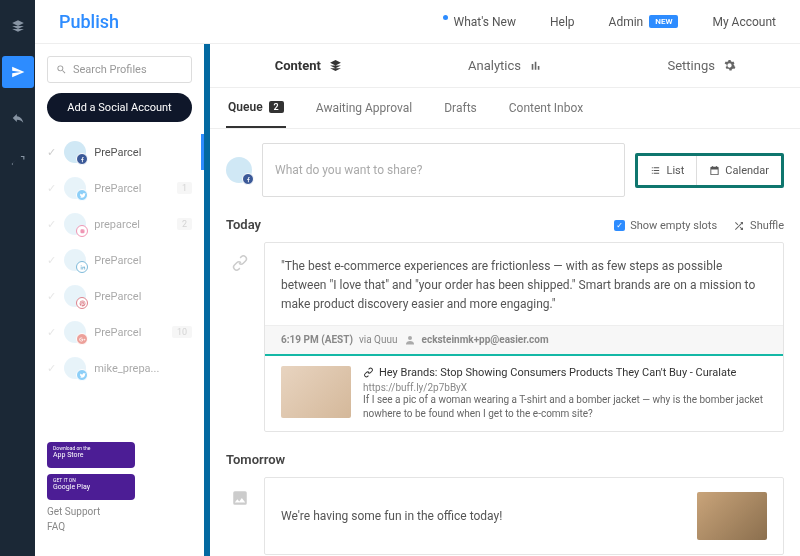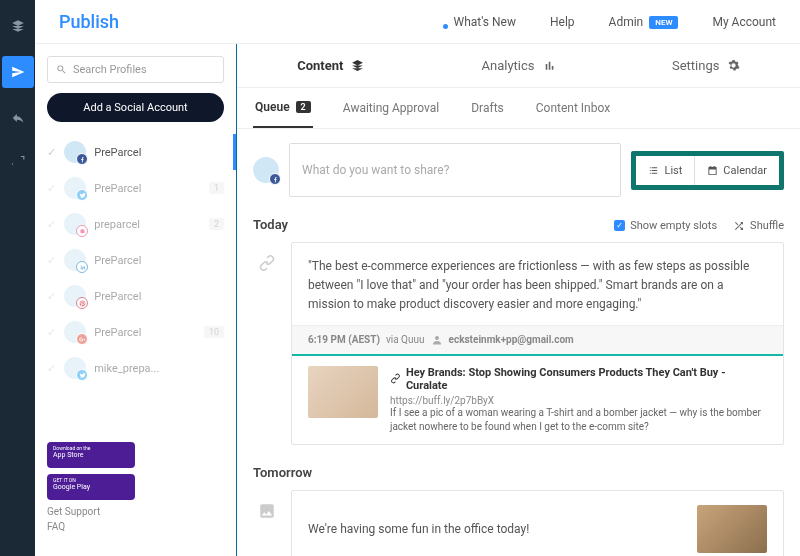--- a/index.html
+++ b/index.html
@@ -6,25 +6,25 @@
 body{width:800px;height:556px;overflow:hidden;background:#fff;font-size:12px;color:#555}
 .app{display:flex;height:556px}
 .rail{width:35px;background:#1b2836;display:flex;flex-direction:column;align-items:center;padding-top:14px;gap:18px}
 .rail-item{width:24px;height:24px;display:flex;align-items:center;justify-content:center;color:#8794a3;cursor:pointer}
 .rail-item.active{background:#2d8cff;color:#fff;border-radius:3px;width:32px;height:32px}
 .rail svg{width:14px;height:14px;fill:currentColor}
 .main{flex:1;display:flex;flex-direction:column}
 .topbar{height:44px;display:flex;align-items:center;padding:0 24px;border-bottom:1px solid #eee}
 .brand{color:#2d8cff;font-size:18px;font-weight:500}
 .topnav{margin-left:auto;display:flex;align-items:center;gap:34px;font-size:12px;color:#555}
-.topnav-item{display:flex;align-items:flex-end;gap:6px;cursor:pointer}
+.topnav-item{display:flex;align-items:flex-start;gap:6px;cursor:pointer}
 .dot{width:5px;height:5px;border-radius:50%;background:#2d8cff}
 .badge-new{background:#2d8cff;color:#fff;font-size:8px;padding:2px 6px;border-radius:2px;font-weight:600}
 .body{flex:1;display:flex;overflow:hidden}
-.sidebar{width:202px;border-right:1px solid #0369a1;padding:12px 0;display:flex;flex-direction:column}
+.sidebar{width:175px;border-right:6px solid #0369a1;padding:12px 0;display:flex;flex-direction:column}
 .search-box{margin:0 12px 10px;border:1px solid #ddd;border-radius:3px;padding:6px 8px;display:flex;align-items:center;gap:6px;font-size:11px;color:#999}
 .add-btn{margin:0 12px 12px;background:#0f172a;color:#fff;border:none;border-radius:16px;padding:8px;font-size:11px;cursor:pointer}
 .profiles{flex:1;overflow-y:auto}
 .profile{display:flex;align-items:center;padding:7px 12px;gap:8px;cursor:pointer;position:relative;opacity:.5}
 .profile.active{opacity:1;border-right:3px solid #2d8cff}
 .check{color:#ccc;font-size:11px}
 .avatar{width:22px;height:22px;border-radius:50%;background:#d0e8f5;position:relative;flex-shrink:0}
 .net-badge{position:absolute;width:12px;height:12px;border-radius:50%;right:-2px;bottom:-2px;border:1.5px solid #fff;display:flex;align-items:center;justify-content:center}
 .net-badge svg{width:7px;height:7px;fill:#fff}
 .fb{background:#3b5998}.tw{background:#1da1f2}.ig{background:#fff;border-color:#e1306c}.ig svg{fill:#e1306c}.li{background:#fff;border-color:#0077b5}.li svg{fill:#0077b5}.pin{background:#fff;border-color:#bd081c}.pin svg{fill:#bd081c}.gp{background:#db4437}
@@ -39,38 +39,38 @@
 .tab-major{flex:1;text-align:center;padding:14px;font-size:13px;color:#666;cursor:pointer;display:flex;align-items:center;justify-content:center;gap:8px}
 .tab-major.active{font-weight:700;color:#333}
 .tab-major svg{width:13px;height:13px;fill:currentColor}
 .subtabs{display:flex;padding:0 16px;gap:28px;border-bottom:1px solid #eee;font-size:12px}
 .subtab{padding:12px 2px;color:#777;cursor:pointer;display:flex;align-items:center;gap:6px}
 .subtab.active{color:#333;font-weight:600;border-bottom:2px solid #333}
 .count-badge{background:#333;color:#fff;font-size:9px;padding:1px 5px;border-radius:2px}
 .composer-row{display:flex;align-items:center;padding:14px 16px;gap:10px}
 .composer-avatar{width:26px;height:26px;border-radius:50%;background:#d0e8f5;position:relative;flex-shrink:0}
 .composer{flex:1;border:1px solid #ddd;border-radius:2px;padding:19px 12px;color:#aaa;font-size:12px}
-.view-btns{display:flex;border:5px solid #0f766e;border-radius:2px;overflow:hidden}
+.view-btns{display:flex;border:3px solid #0f766e;border-radius:2px;overflow:hidden}
 .view-btn{padding:8px 12px;font-size:11px;color:#555;display:flex;align-items:center;gap:5px;cursor:pointer}
 .view-btn:first-child{border-right:1px solid #ddd}
 .feed{flex:1;overflow-y:auto;padding:0 16px 16px}
 .day-header{display:flex;align-items:flex-end;padding:6px 0 10px;font-size:13px;font-weight:600;color:#444}
 .day-actions{margin-left:auto;display:flex;gap:16px;font-size:11px;font-weight:400;color:#666}
 .chk{display:flex;align-items:center;gap:5px}
 .chkbox{width:11px;height:11px;background:#2d8cff;border-radius:2px;display:flex;align-items:center;justify-content:center;color:#fff;font-size:8px}
 .post{display:flex;gap:10px;margin-bottom:14px}
 .post-icon{width:28px;display:flex;justify-content:center;padding-top:12px;color:#ccc}
 .post-icon svg{width:18px;height:18px;fill:currentColor}
 .post-card{flex:1;border:1px solid #e4e4e4;border-radius:2px;background:#fff}
 .post-text{padding:14px 16px 10px;font-size:12px;color:#555;line-height:1.6}
 .post-meta{background:#f7f7f7;padding:8px 16px;font-size:10px;color:#888;border-top:1px solid #eee;border-bottom:2px solid #14b8a6;display:flex;align-items:center;gap:6px}
 .post-link{display:flex;padding:10px 16px;gap:12px}
 .thumb{width:70px;height:52px;background:linear-gradient(135deg,#e8d4c0,#d4b89a);border-radius:2px;flex-shrink:0}
 .link-body{flex:1;font-size:11px}
-.link-title{font-weight:700;color:#333;margin-bottom:3px;display:flex;align-items:center;gap:5px}
+.link-title{font-weight:400;color:#333;margin-bottom:3px;display:flex;align-items:center;gap:5px}
 .link-url{color:#888;font-size:10px}
 .link-desc{color:#666;line-height:1.4;font-size:10px}
 .img-card{display:flex;padding:14px 16px;gap:12px;align-items:center}
 .img-text{flex:1;font-size:12px;color:#555}
 .img-thumb{width:70px;height:48px;background:linear-gradient(135deg,#c9a47a,#8b6f4e);border-radius:2px}
 </style>
 </head>
 <body>
 
 <div class="app">
@@ -295,21 +295,21 @@
               </div>
             <div class="post-card">
               <div class="post-text">"The best e-commerce experiences are frictionless — with as few steps as possible between "I love that" and "your order has been shipped." Smart brands are on a mission to make product discovery easier and more engaging."</div>
               <div class="post-meta">
                 <strong>6:19 PM (AEST)</strong>
                 <span>via Quuu</span>
                 <svg width="12" height="12" viewBox="0 0 24 24" fill="#aaa">
                     <circle cx="12" cy="8" r="4"></circle>
                     <path d="M12 14c-4 0-8 2-8 6v1h16v-1c0-4-4-6-8-6z"></path>
                   </svg>
-                <strong>ecksteinmk+pp@gmail.com</strong>
+                <strong>ecksteinmk+pp@easier.com</strong>
               </div>
               <div class="post-link">
                 <div class="thumb"></div>
                 <div class="link-body">
                   <div class="link-title">
                       <svg width="11" height="11" viewBox="0 0 24 24" fill="#333">
                         <path d="M10 13a5 5 0 007.07 0l3-3a5 5 0 00-7.07-7.07l-1.5 1.5 1.41 1.41 1.5-1.5a3 3 0 014.24 4.24l-3 3a3 3 0 01-4.24 0L10 13zm4-2a5 5 0 00-7.07 0l-3 3a5 5 0 007.07 7.07l1.5-1.5-1.41-1.41-1.5 1.5a3 3 0 01-4.24-4.24l3-3a3 3 0 014.24 0L14 11z"></path>
                       </svg>
                       <span>Hey Brands: Stop Showing Consumers Products They Can't Buy - Curalate</span>
                     </div>

